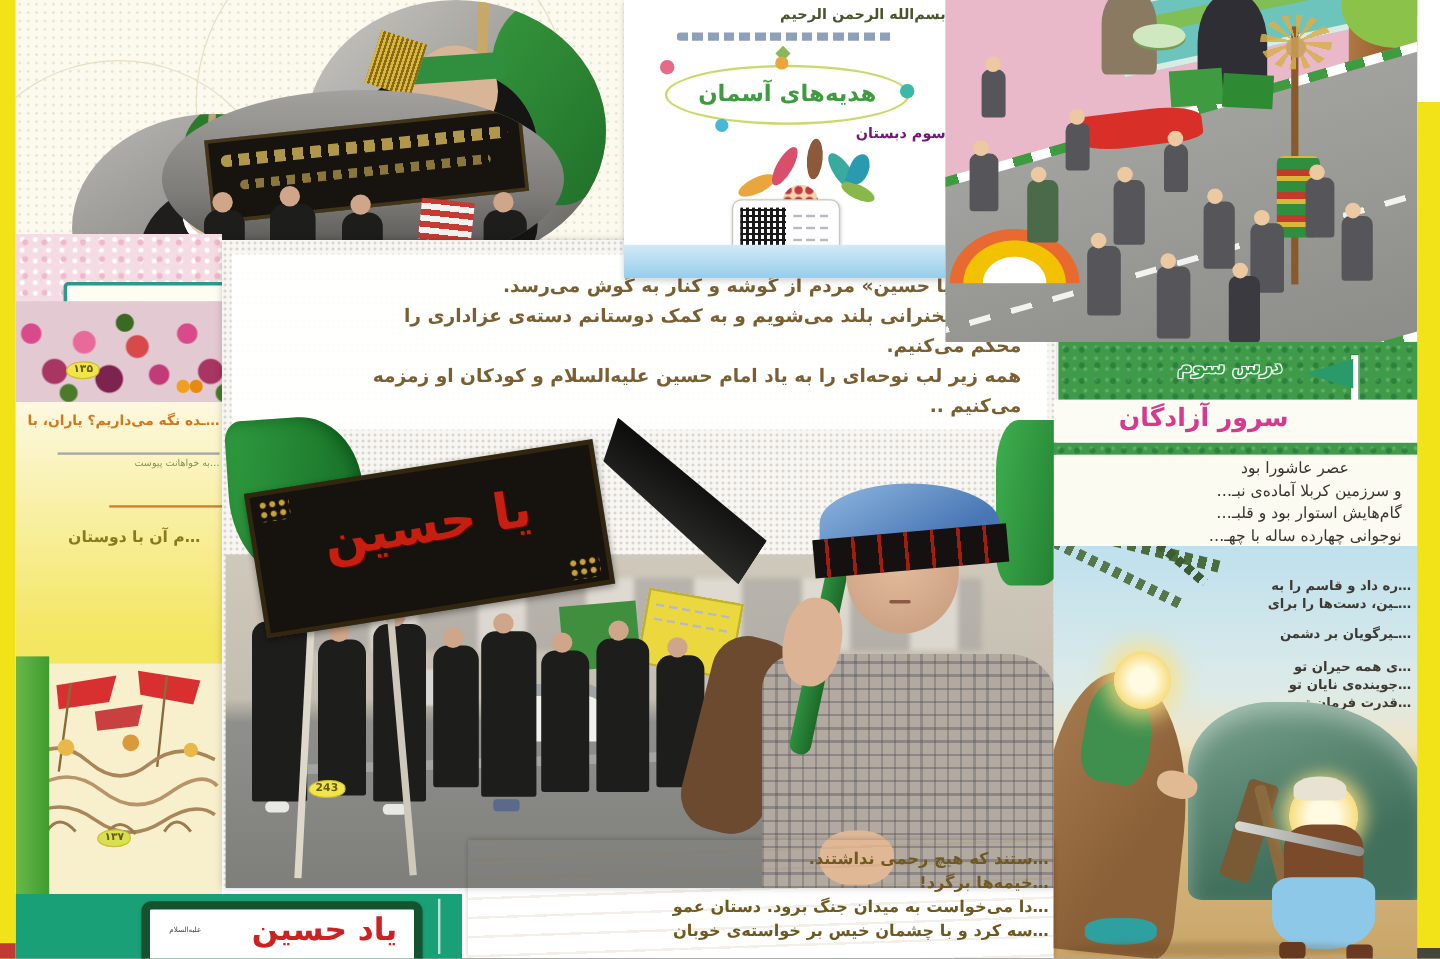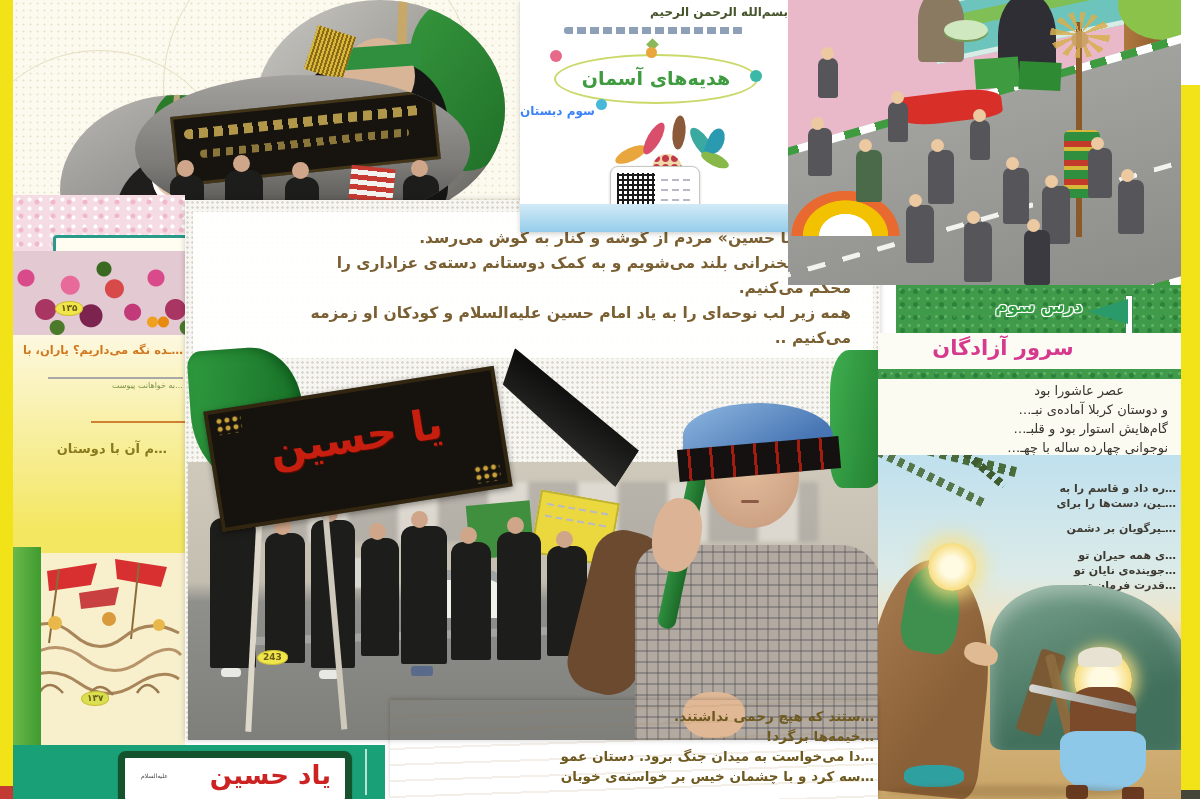--- a/index.html
+++ b/index.html
@@ -192,21 +192,21 @@
     <div class="rtl" style="position:absolute;left:0;top:5px;width:100%;text-align:right;font-size:12px;color:#47552c;font-weight:bold;letter-spacing:1px;">بسم‌الله الرحمن الرحیم</div>
     <div class="abs" style="left:44px;top:27px;width:180px;height:7px;background:repeating-linear-gradient(90deg,#8ea0b8 0 9px,transparent 9px 13px);border-radius:3px;"></div>
     <div class="abs" style="left:128px;top:40px;width:9px;height:9px;background:#8ab858;transform:rotate(45deg);"></div>
     <div class="abs" style="left:34px;top:54px;width:200px;height:46px;border:2px solid #cbd96a;border-radius:50%;">
       <div class="rtl" style="width:100%;text-align:center;line-height:44px;font-size:19px;font-weight:bold;color:#3f9b3f;">هدیه‌های آسمان</div>
       <div class="abs" style="left:-6px;top:-6px;width:12px;height:12px;border-radius:50%;background:#e86a8a;"></div>
       <div class="abs" style="right:-6px;top:14px;width:12px;height:12px;border-radius:50%;background:#3ab8a8;"></div>
       <div class="abs" style="left:90px;top:-9px;width:11px;height:11px;border-radius:50%;background:#e8a63c;"></div>
       <div class="abs" style="left:40px;bottom:-8px;width:11px;height:11px;border-radius:50%;background:#48b8d8;"></div>
     </div>
-    <div class="rtl" style="position:absolute;left:0;top:104px;width:100%;text-align:left;font-size:12px;font-weight:bold;color:#3b82f6;">سوم دبستان</div>
+    <div class="rtl" style="position:absolute;left:0;top:104px;width:100%;text-align:right;font-size:12px;font-weight:bold;color:#701a75;">سوم دبستان</div>
     <div class="abs" style="left:88px;top:120px;width:130px;height:72px;">
       <div class="abs" style="left:6px;top:28px;width:34px;height:13px;border-radius:50%;background:#e8a63c;transform:rotate(-25deg);"></div>
       <div class="abs" style="left:28px;top:12px;width:36px;height:13px;border-radius:50%;background:#d94f6b;transform:rotate(-60deg);"></div>
       <div class="abs" style="left:54px;top:6px;width:34px;height:13px;border-radius:50%;background:#8a5a3a;transform:rotate(-85deg);"></div>
       <div class="abs" style="left:76px;top:16px;width:36px;height:14px;border-radius:50%;background:#3aa9a0;transform:rotate(55deg);"></div>
       <div class="abs" style="left:92px;top:34px;width:30px;height:12px;border-radius:50%;background:#88b84a;transform:rotate(25deg);"></div>
       <div class="abs" style="left:44px;top:34px;width:30px;height:30px;border-radius:50%;background:radial-gradient(circle,#c23a4a 3px,transparent 4px),#f0d8a8;background-size:9px 9px;"></div>
       <div class="abs" style="left:100px;top:8px;width:16px;height:26px;border-radius:50% 50% 50% 0;background:#2a9ab0;transform:rotate(20deg);"></div>
     </div>
     <div class="abs" style="left:90px;top:166px;width:88px;height:50px;background:#fff;border:1px solid #c8c8c0;border-radius:8px;box-shadow:0 1px 3px rgba(0,0,0,.2);">
@@ -252,32 +252,32 @@
     <div class="tf" style="left:215px;top:168px;width:26px;height:56px;"></div>
     <div class="tf" style="left:254px;top:186px;width:28px;height:58px;"></div>
     <div class="tf" style="left:300px;top:148px;width:24px;height:50px;"></div>
     <div class="tf" style="left:330px;top:180px;width:26px;height:54px;"></div>
     <div class="tf" style="left:118px;top:205px;width:28px;height:58px;"></div>
     <div class="tf" style="left:176px;top:222px;width:28px;height:60px;"></div>
     <div class="tf" style="left:236px;top:230px;width:26px;height:55px;background:#3a3a40;"></div>
   </div>
 
   <div class="abs clip" style="left:878px;top:285px;width:304px;height:172px;z-index:3;">
-    <div class="abs greenpat" style="left:18px;top:0;width:304px;height:64px;">
+    <div class="abs greenpat" style="left:4px;top:0;width:304px;height:64px;">
       <div class="rtl" style="position:absolute;left:58px;top:11px;width:170px;text-align:center;font-size:17px;font-weight:bold;color:#2f9b3f;text-shadow:1px 1px 0 #fff,-1px -1px 0 #fff,1px -1px 0 #fff,-1px 1px 0 #fff;">درس سوم</div>
     </div>
     <div class="abs" style="left:247px;top:10px;width:6px;height:74px;background:#fff;border:1px solid #3a8a4a;"></div>
     <div class="abs" style="left:210px;top:14px;width:40px;height:25px;background:#2a9a6a;clip-path:polygon(100% 0,0 50%,100% 100%);"></div>
     <div class="abs" style="left:0;top:48px;width:304px;height:36px;background:#fcfcf4;">
       <div class="rtl" style="position:absolute;left:0;top:3px;width:250px;text-align:center;font-size:21px;font-weight:bold;color:#d63a8e;">سرور آزادگان</div>
     </div>
     <div class="abs greenpat" style="left:0;top:84px;width:304px;height:10px;"></div>
     <div class="abs rtl" style="left:0;top:94px;width:304px;height:78px;background:#fbfbf2;font-size:13px;line-height:19px;color:#38342e;padding-top:2px;box-sizing:border-box;">
       <div style="padding-right:58px;">عصر عاشورا بود</div>
-      <div style="padding-right:14px;">و دوستان کربلا آماده‌ی نبـ…</div>
+      <div style="padding-right:14px;">و سرزمین کربلا آماده‌ی نبـ…</div>
       <div style="padding-right:14px;">گام‌هایش استوار بود و قلبـ…</div>
       <div style="padding-right:14px;padding-left:24px;">نوجوانی چهارده ساله با چهـ…</div>
     </div>
   </div>
 
   <div class="abs clip" style="left:878px;top:455px;width:304px;height:344px;z-index:3;background:linear-gradient(180deg,#bfe0ee 0,#dcebe8 120px,#efe5c8 165px,#ddbe84 210px,#c8a468 344px);">
 
     <div class="abs" style="left:-10px;top:-6px;width:150px;height:10px;background:repeating-linear-gradient(90deg,#4a6b3a 0 7px,transparent 7px 12px);transform:rotate(14deg);"></div>
     <div class="abs" style="left:-16px;top:16px;width:130px;height:9px;background:repeating-linear-gradient(90deg,#56774a 0 6px,transparent 6px 11px);transform:rotate(26deg);"></div>
     <div class="abs" style="left:20px;top:-12px;width:120px;height:8px;background:repeating-linear-gradient(90deg,#3f5c30 0 6px,transparent 6px 10px);transform:rotate(40deg);"></div>

